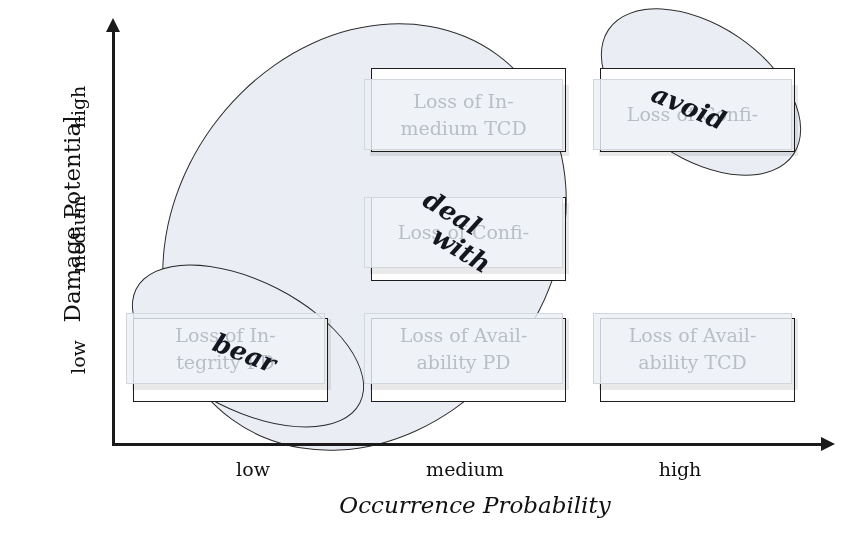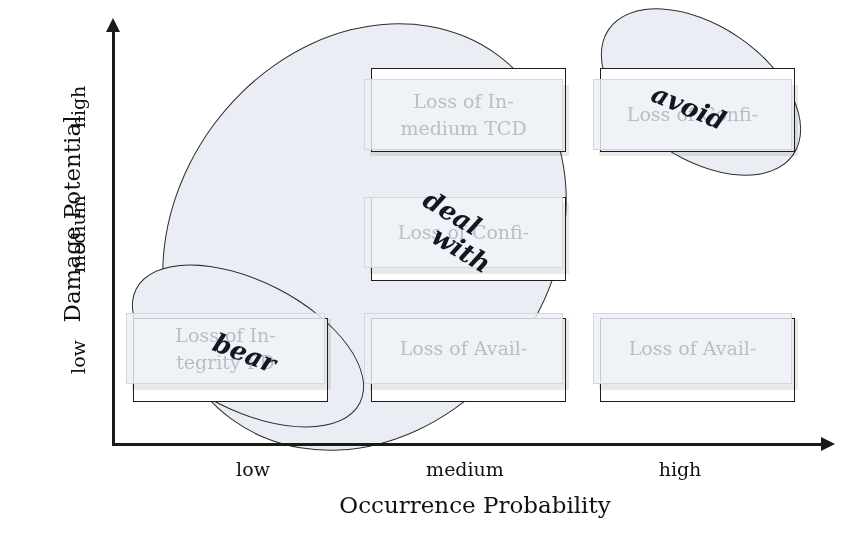--- a/index.html
+++ b/index.html
@@ -81,20 +81,21 @@
 
   #x-axis-title {
     position: absolute;
     left: 275px;
     top: 492px;
     width: 400px;
     text-align: center;
     font-size: 23px;
     color: #111111;
     white-space: nowrap;
+    font-style: italic;
   }
   .x-tick {
     position: absolute;
     width: 140px;
     text-align: center;
     font-size: 19px;
     color: #111111;
     top: 458px;
     white-space: nowrap;
   }
@@ -240,27 +241,29 @@
     <div>
       <span>Loss of In-</span>
       <span>tegrity PD</span>
     </div>
   </div>
 
   <div class="cell-frame" id="frame-availability-pd"></div>
   <div class="cell-card" id="card-availability-pd">
     <div>
       <span>Loss of Avail-</span>
+      <span>ability PD</span>
     </div>
   </div>
 
   <div class="cell-frame" id="frame-availability-tcd"></div>
   <div class="cell-card" id="card-availability-tcd">
     <div>
       <span>Loss of Avail-</span>
+      <span>ability TCD</span>
     </div>
   </div>
 
   <div class="strategy-label" id="label-avoid">avoid</div>
 
   <div class="strategy-label" id="label-deal-with">
     <div>deal</div>
     <div style="margin-left:26px;">with</div>
   </div>
 

